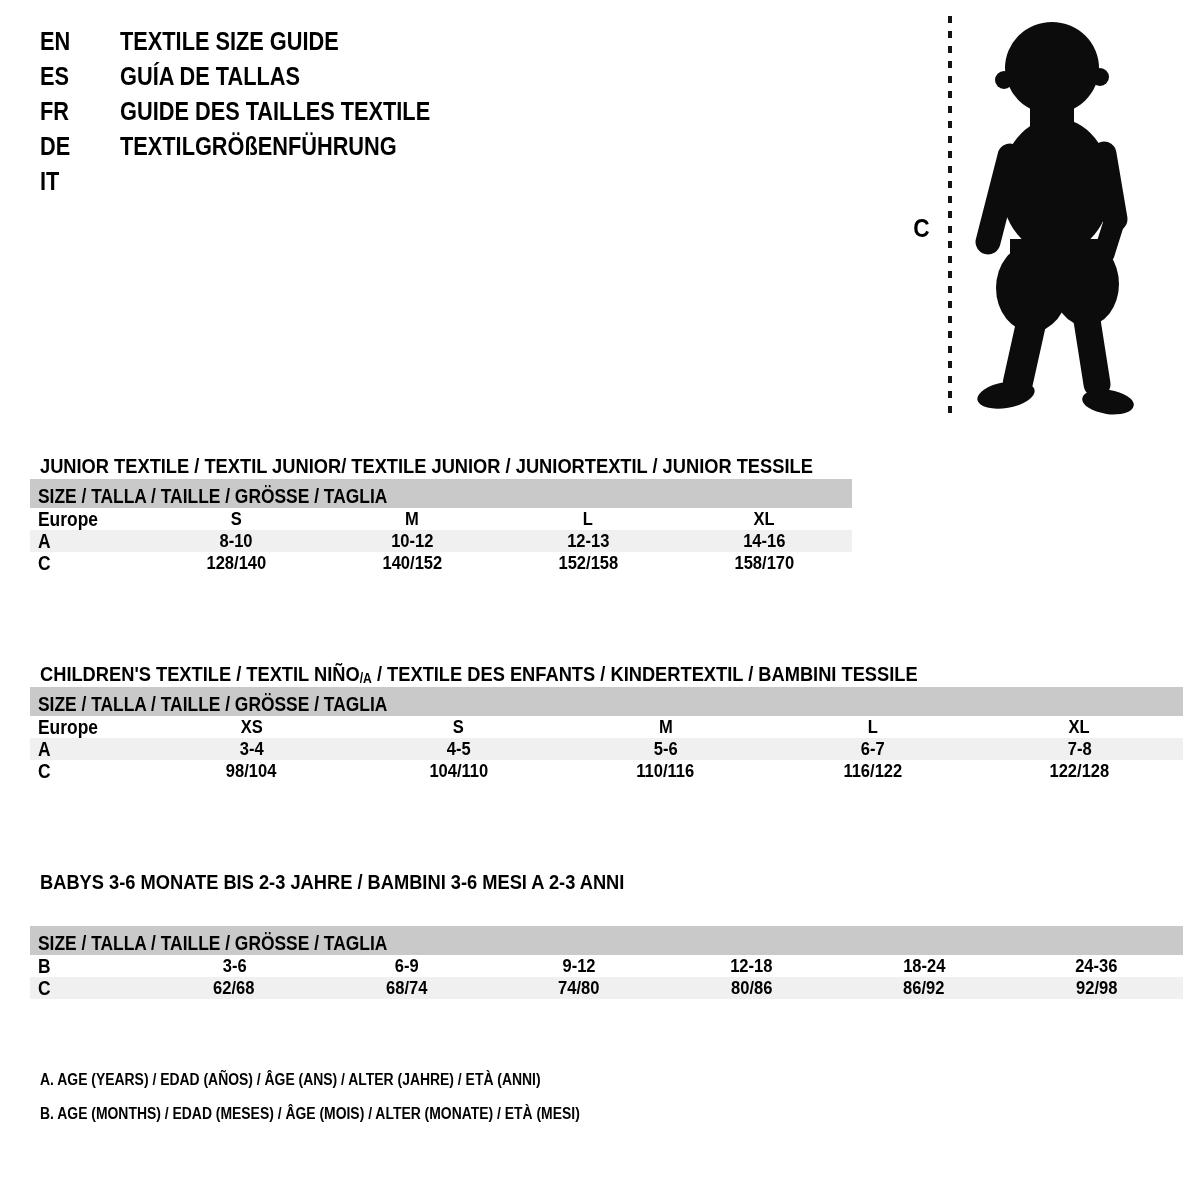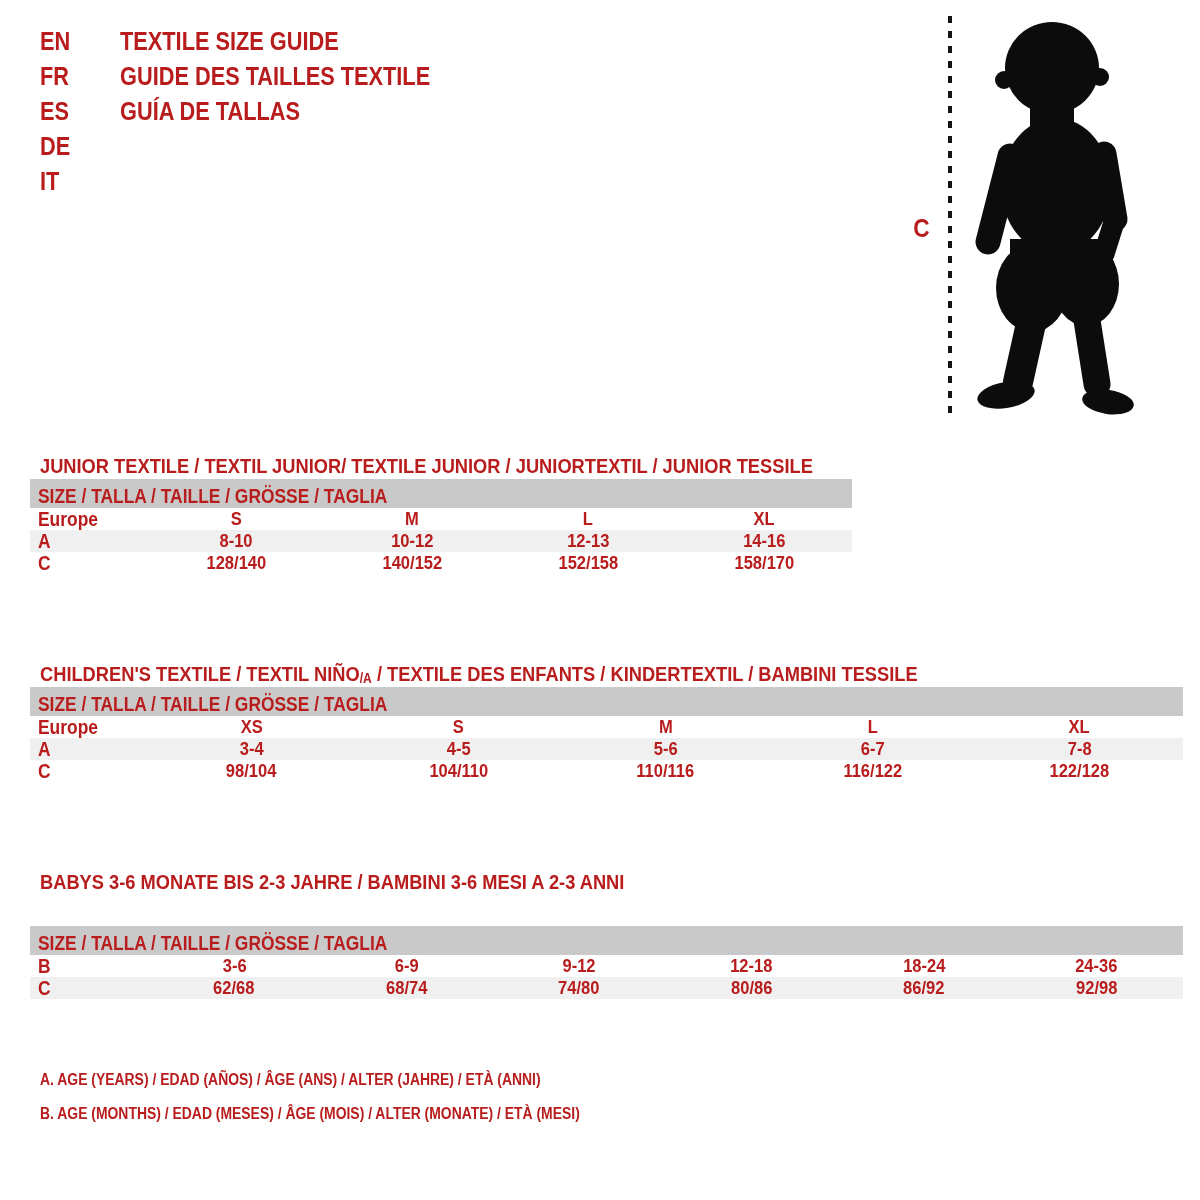--- a/index.html
+++ b/index.html
@@ -1,19 +1,19 @@
 <!DOCTYPE html>
 <html><head>
 <meta charset="utf-8">
 <style>
   html,body{margin:0;padding:0;background:#ffffff;}
   #canvas{
     position:relative;width:1200px;height:1200px;background:#ffffff;overflow:hidden;
     font-family:"Liberation Sans","DejaVu Sans",sans-serif;
-    font-weight:700;color:#b91c1c;
+    font-weight:700;color:#000000;
   }
   
   .cxl{display:inline-block;transform:scaleX(0.87);transform-origin:0 50%;white-space:nowrap;}
   .cxc{display:inline-block;transform:scaleX(0.87);transform-origin:50% 50%;white-space:nowrap;}
 
   
   .lang-block{position:absolute;left:40px;top:24px;}
   .lang-row{display:flex;height:35px;align-items:center;font-size:25px;}
   .lang-code{width:80px;flex:0 0 80px;}
   
@@ -47,29 +47,30 @@
 <body>
 
 <div id="canvas">
 
   <div class="lang-block">
     <div class="lang-row">
       <span class="lang-code"><span class="cxl">EN</span></span>
       <span class="lang-title"><span class="cxl">TEXTILE SIZE GUIDE</span></span>
     </div>
     <div class="lang-row">
+      <span class="lang-code"><span class="cxl">ES</span></span>
+      <span class="lang-title"><span class="cxl">GUÍA DE TALLAS</span></span>
+    </div>
+    <div class="lang-row">
       <span class="lang-code"><span class="cxl">FR</span></span>
       <span class="lang-title"><span class="cxl">GUIDE DES TAILLES TEXTILE</span></span>
     </div>
     <div class="lang-row">
-      <span class="lang-code"><span class="cxl">ES</span></span>
-      <span class="lang-title"><span class="cxl">GUÍA DE TALLAS</span></span>
-    </div>
-    <div class="lang-row">
       <span class="lang-code"><span class="cxl">DE</span></span>
+      <span class="lang-title"><span class="cxl">TEXTILGRÖßENFÜHRUNG</span></span>
     </div>
     <div class="lang-row">
       <span class="lang-code"><span class="cxl">IT</span></span>
     </div>
   </div>
 
   <div class="c-label"><span class="cxc">C</span></div>
   <div class="dash-line"></div>
   <svg class="silhouette" width="178" height="402" viewBox="0 0 178 402" xmlns="http://www.w3.org/2000/svg">
     <g fill="#0c0c0c" stroke="none">

